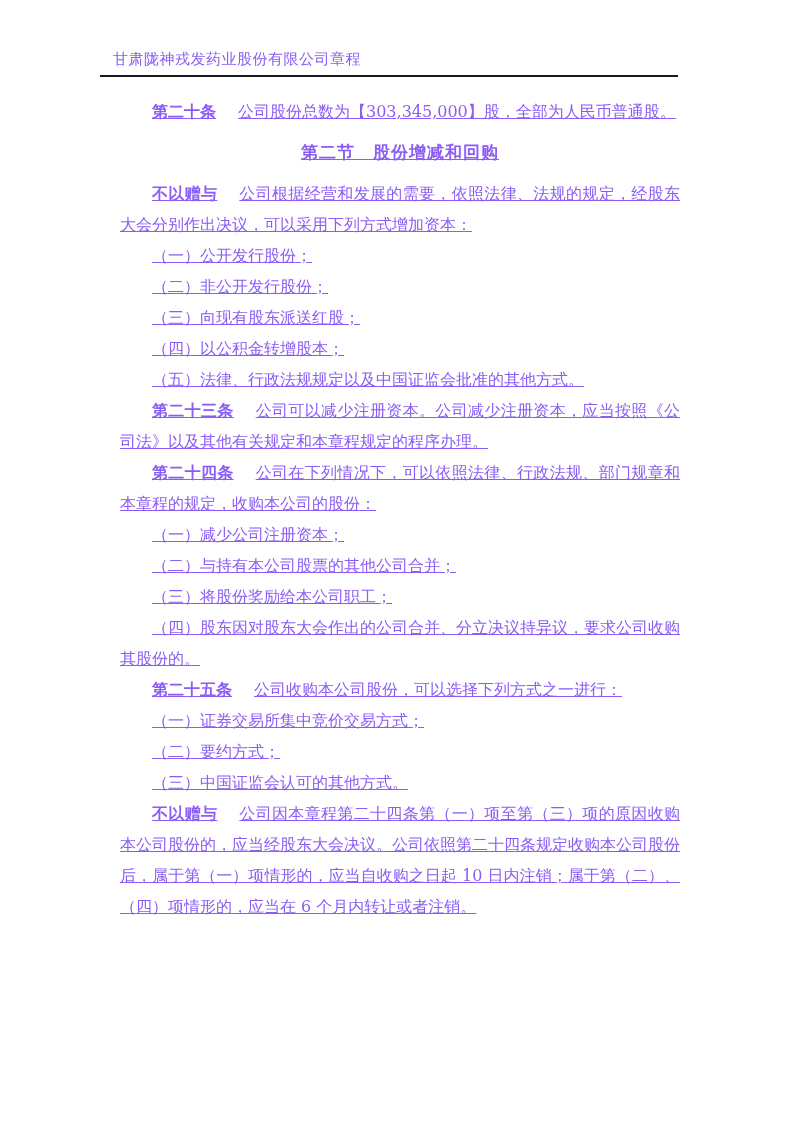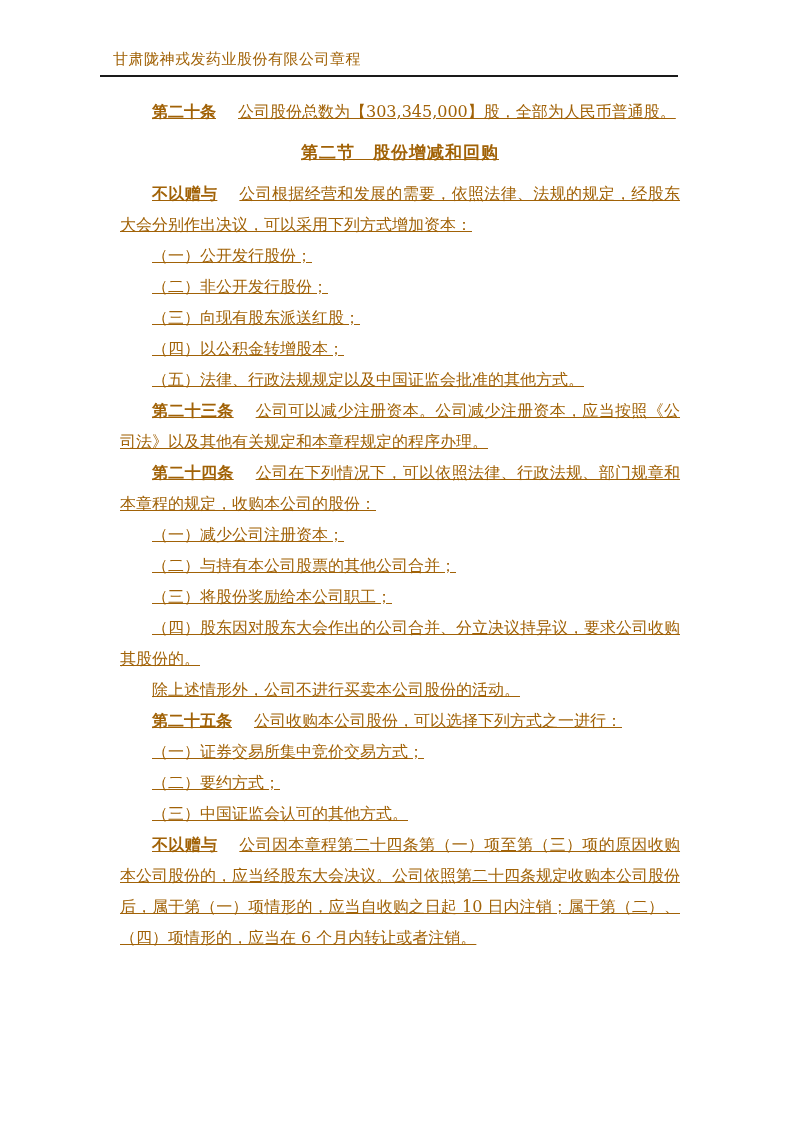--- a/index.html
+++ b/index.html
@@ -5,21 +5,21 @@
   html, body {
     margin: 0;
     padding: 0;
     background: #ffffff;
   }
   .page {
     position: relative;
     width: 793px;
     height: 996px;
     background: #ffffff;
-    color: #a16207;
+    color: #8b5cf6;
     font-family: "DejaVu Serif", "Liberation Serif", serif;
     overflow: hidden;
   }
   .header {
     position: absolute;
     top: 50px;
     left: 100px;
     width: 578px;
     border-bottom: 2px solid #1a1a1a;
     padding-bottom: 7px;
@@ -87,21 +87,20 @@
       <p><span>（二）非公开发行股份；</span></p>
       <p><span>（三）向现有股东派送红股；</span></p>
       <p><span>（四）以公积金转增股本；</span></p>
       <p><span>（五）法律、行政法规规定以及中国证监会批准的其他方式。</span></p>
       <p><b class="label">第二十三条</b><span>公司可以减少注册资本。公司减少注册资本，应当按照《公司法》以及其他有关规定和本章程规定的程序办理。</span></p>
       <p><b class="label">第二十四条</b><span>公司在下列情况下，可以依照法律、行政法规、部门规章和本章程的规定，收购本公司的股份：</span></p>
       <p><span>（一）减少公司注册资本；</span></p>
       <p><span>（二）与持有本公司股票的其他公司合并；</span></p>
       <p><span>（三）将股份奖励给本公司职工；</span></p>
       <p><span>（四）股东因对股东大会作出的公司合并、分立决议持异议，要求公司收购其股份的。</span></p>
-      <p><span>除上述情形外，公司不进行买卖本公司股份的活动。</span></p>
       <p><b class="label">第二十五条</b><span>公司收购本公司股份，可以选择下列方式之一进行：</span></p>
       <p><span>（一）证券交易所集中竞价交易方式；</span></p>
       <p><span>（二）要约方式；</span></p>
       <p><span>（三）中国证监会认可的其他方式。</span></p>
       <p><b class="label">不以赠与</b><span>公司因本章程第二十四条第（一）项至第（三）项的原因收购本公司股份的，应当经股东大会决议。公司依照第二十四条规定收购本公司股份后，属于第（一）项情形的，应当自收购之日起 10 日内注销；属于第（二）、（四）项情形的，应当在 6 个月内转让或者注销。</span></p>
     </div>
 
   <div class="footer">
     <span>4</span>
   </div>

